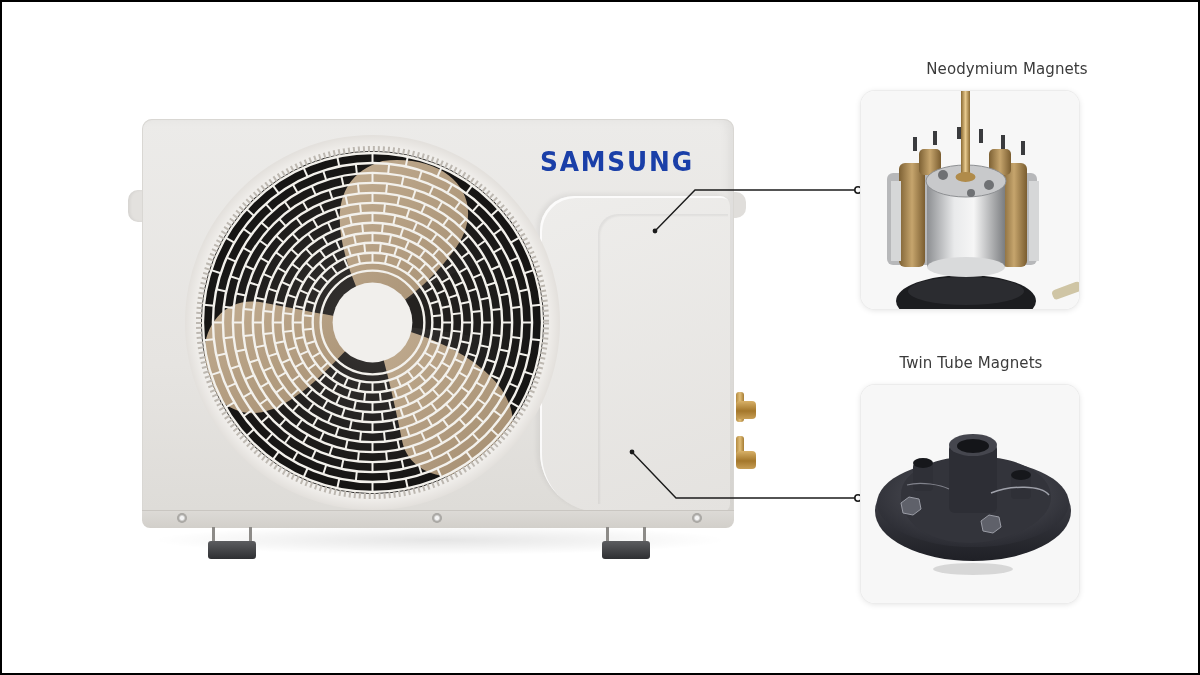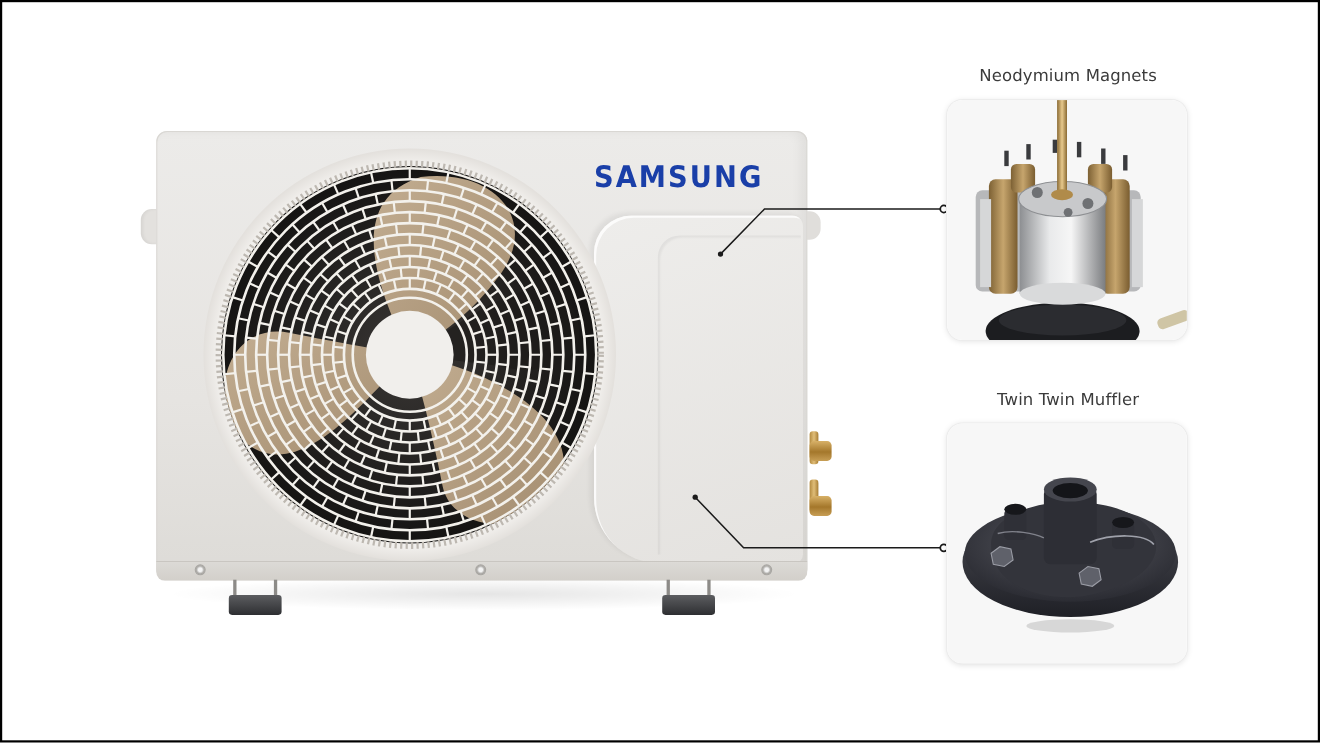--- a/index.html
+++ b/index.html
@@ -282,21 +282,21 @@
     <g stroke="#1b1b1b" stroke-width="1.4" fill="none">
       <polyline points="655,231 695,190 855,190"></polyline>
       <polyline points="632,452 676,498 855,498"></polyline>
     </g>
     <circle cx="655" cy="231" r="2.4" fill="#1b1b1b"></circle>
     <circle cx="632" cy="452" r="2.4" fill="#1b1b1b"></circle>
     <circle cx="858" cy="190" r="3.2" fill="#fff" stroke="#1b1b1b" stroke-width="1.6"></circle>
     <circle cx="858" cy="498" r="3.2" fill="#fff" stroke="#1b1b1b" stroke-width="1.6"></circle>
   </svg>
 
-  <div class="feature-title" style="left:856px; top:60px;">Neodymium Magnets</div>
+  <div class="feature-title" style="left:892px; top:60px;">Neodymium Magnets</div>
   <div class="feature-card" style="left:861px; top:91px;">
     <svg viewBox="0 0 218 218">
       <defs>
         <linearGradient id="steel" x1="0" x2="1">
           <stop offset="0%" stop-color="#8d8f92"></stop>
           <stop offset="35%" stop-color="#e9eaeb"></stop>
           <stop offset="60%" stop-color="#f6f6f6"></stop>
           <stop offset="100%" stop-color="#7b7d80"></stop>
         </linearGradient>
         <linearGradient id="copper" x1="0" x2="1">
@@ -338,21 +338,21 @@
       <ellipse cx="105" cy="176" rx="39" ry="10" fill="#d9dadb"></ellipse>
       <circle cx="82" cy="84" r="5" fill="#6f7174"></circle>
       <circle cx="128" cy="94" r="5" fill="#6f7174"></circle>
       <circle cx="110" cy="102" r="4" fill="#6f7174"></circle>
 
       <rect x="100" y="0" width="9" height="88" fill="url(#shaft)"></rect>
       <ellipse cx="104.5" cy="86" rx="10" ry="5" fill="#b08b4a"></ellipse>
     </svg>
   </div>
 
-  <div class="feature-title" style="left:856px; top:354px;">Twin Twin Muffler</div>
+  <div class="feature-title" style="left:856px; top:354px;">Twin Tube Magnets</div>
   <div class="feature-card" style="left:861px; top:385px;">
     <svg viewBox="0 0 218 218">
       <defs>
         <linearGradient id="plastic" x1="0" y1="0" x2="0" y2="1">
           <stop offset="0%" stop-color="#4c4d55"></stop>
           <stop offset="100%" stop-color="#1f2026"></stop>
         </linearGradient>
         <radialGradient id="topshine" cx="50%" cy="40%" r="60%">
           <stop offset="0%" stop-color="#5a5b63"></stop>
           <stop offset="100%" stop-color="#2b2c33"></stop>

